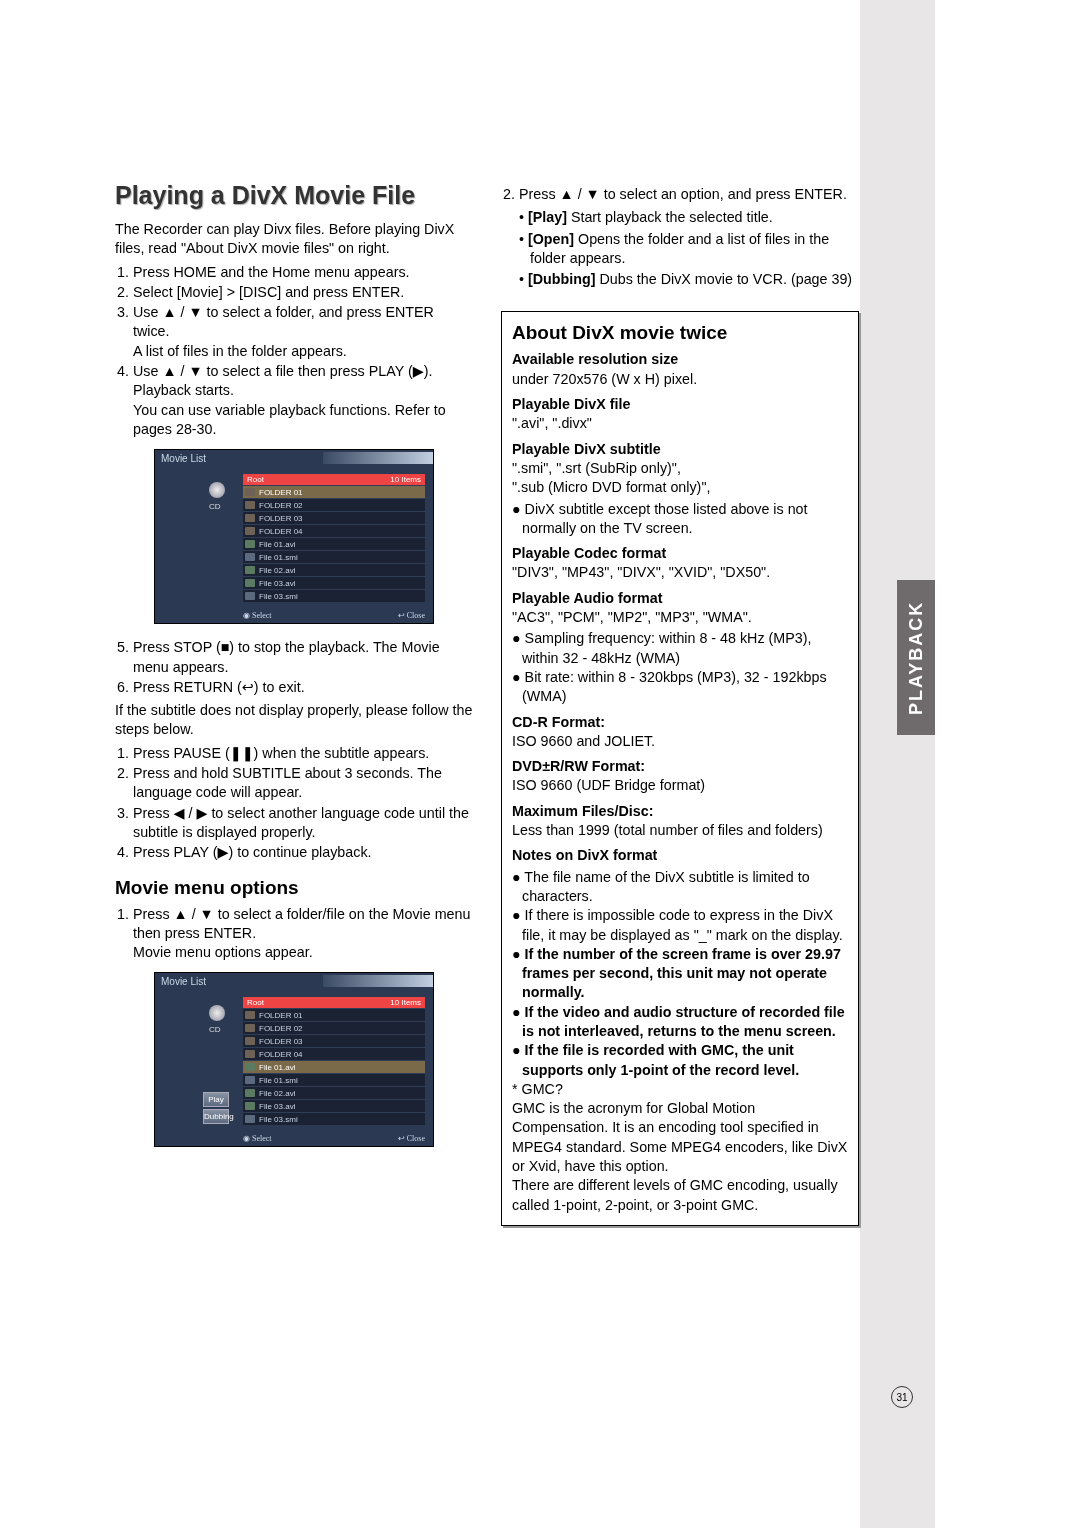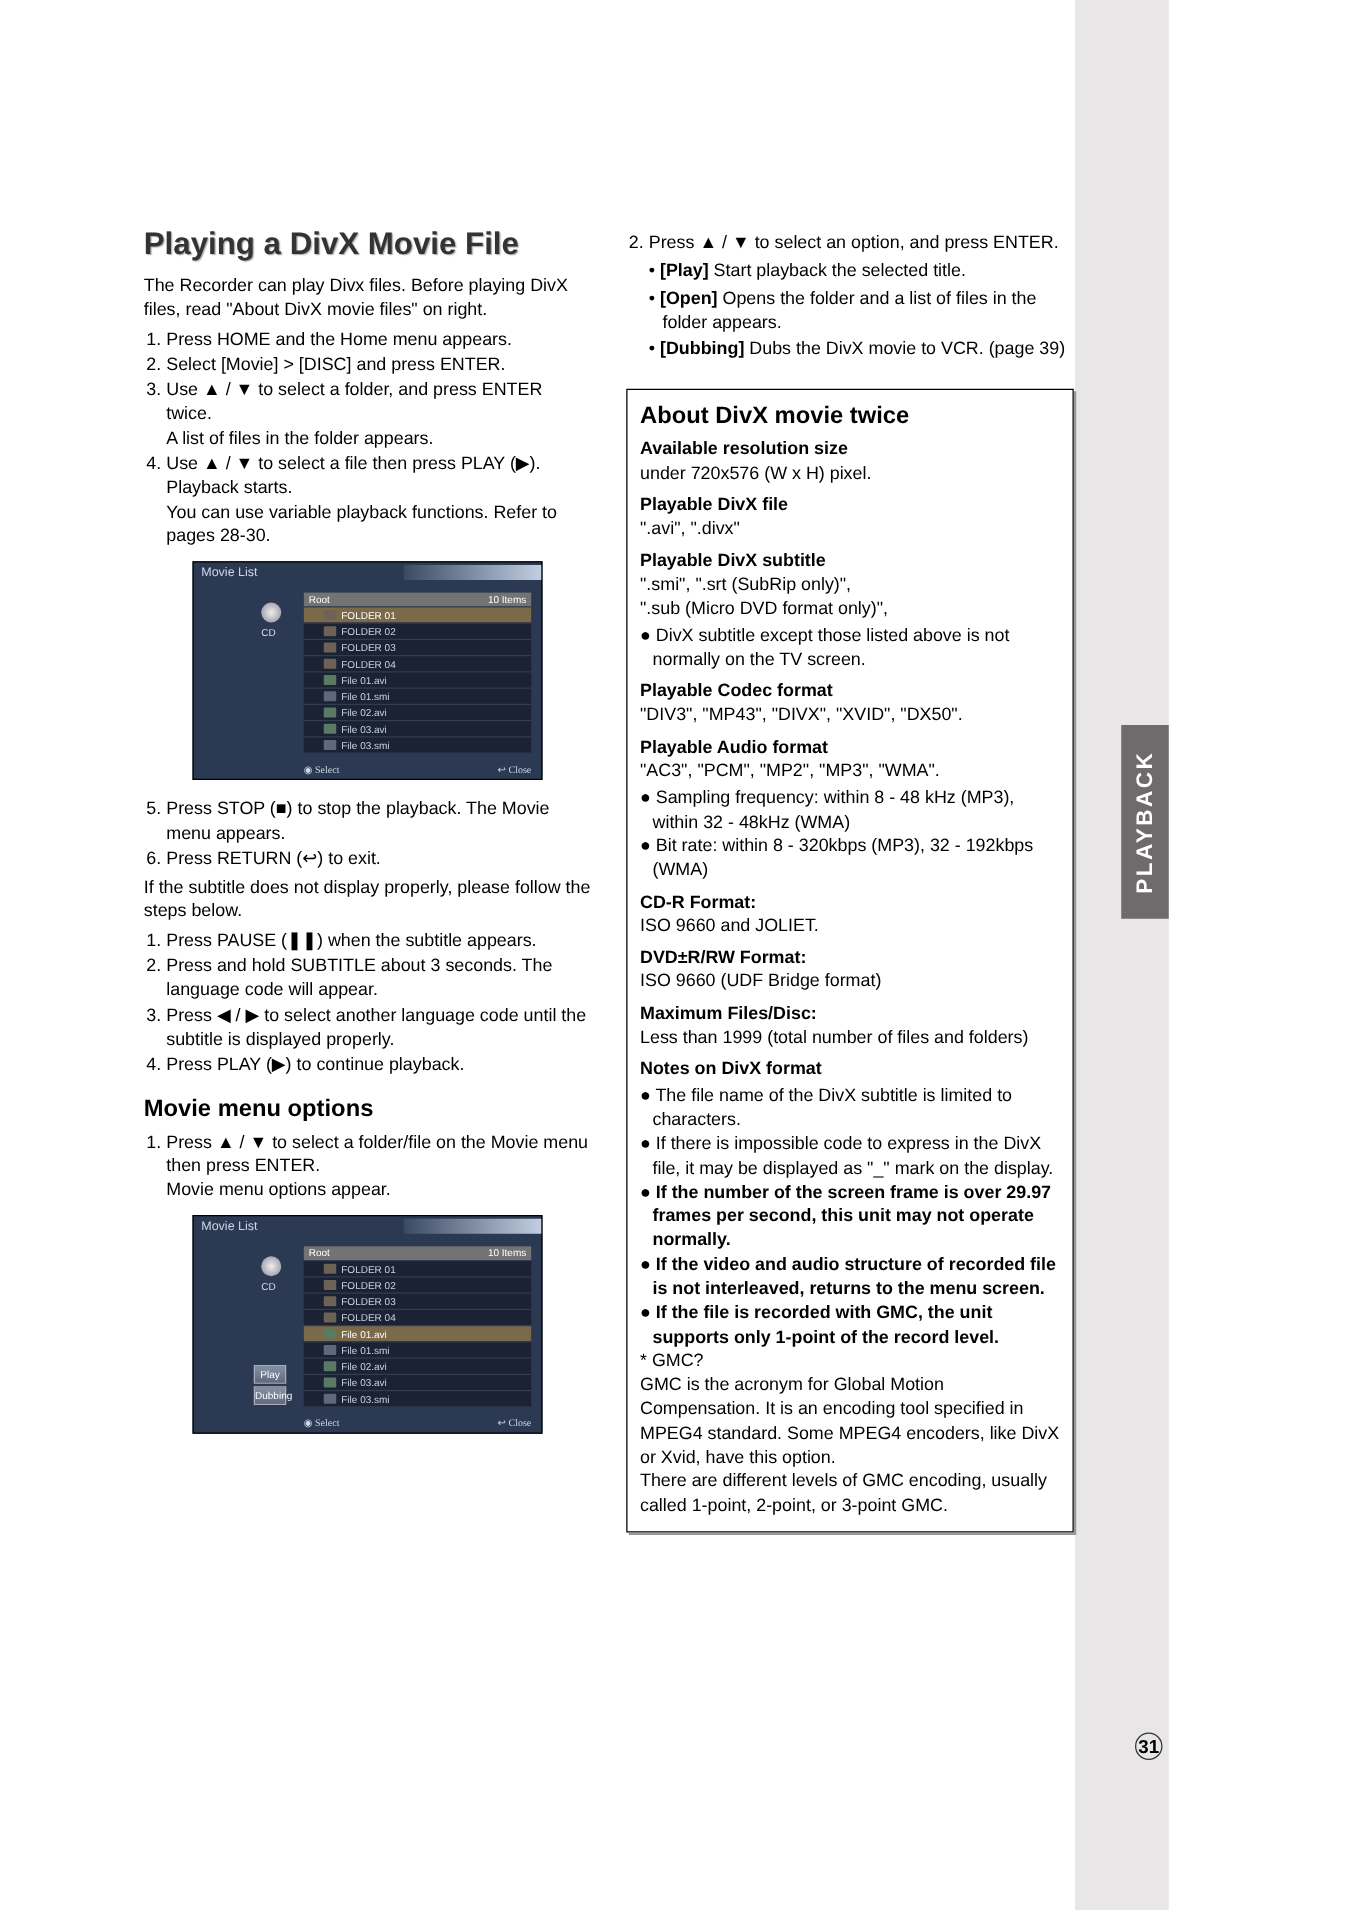--- a/index.html
+++ b/index.html
@@ -102,25 +102,25 @@
   .ss-cd {
     position: absolute; left: 54px; top: 32px; width: 16px; height: 16px;
     border-radius: 50%; background: radial-gradient(circle,#eee,#889);
   }
   .ss-cd-label { position: absolute; left: 54px; top: 52px; font-size: 8px; }
   .ss-list {
     position: absolute; left: 88px; top: 24px; width: 182px;
     background: #1a2233;
   }
   .ss-header {
-    background: #737373; display: flex; justify-content: space-between;
+    background: #ef4444; display: flex; justify-content: space-between;
     padding: 1px 4px; font-size: 8px; color: #fff;
   }
   .ss-row {
-    display: flex; align-items: center; gap: 4px; padding: 0 16px;
+    display: flex; align-items: center; gap: 4px; padding: 0 2px;
     border-top: 1px solid #2f3d55; height: 13px;
   }
   .ss-icon { width: 10px; height: 8px; background: #6d6255; border-radius: 1px; }
   .ss-icon.f { background: #5a7a62; }
   .ss-icon.m { background: #5c6a7f; }
   .ss-row span { font-size: 8px; color: #c9d3e3; }
   .ss-row.sel { background: #7a6a4a; }
   .ss-row.sel span { color: #fff; }
   .ss-footer {
     position: absolute; left: 88px; bottom: 3px; width: 182px;
@@ -128,26 +128,26 @@
   }
   .ss-menu {
     position: absolute; left: 10px; bottom: 22px; width: 64px; padding-left: 38px;
   }
   .ss-menu div {
     background: linear-gradient(#8791a3,#5d6a80); color: #fff; font-size: 8px;
     text-align: center; padding: 2px 0; margin-top: 2px; border: 1px solid #aab;
   }
   .page-num {
     position: absolute;
-    right: 150px;
+    right: 167px;
     bottom: 120px;
     width: 22px; height: 22px;
     border: 1px solid #333; border-radius: 50%;
     display: flex; align-items: center; justify-content: center;
-    font-size: 15px; font-weight: bold;
+    font-size: 10px; font-weight: normal;
   }
   .bul { margin-top: 2px; }
   .bul p { text-indent: -10px; padding-left: 10px; }
 </style>
 </head>
 <body>
 
 <div class="right-strip"></div>
 <div class="tab">PLAYBACK</div>
 

